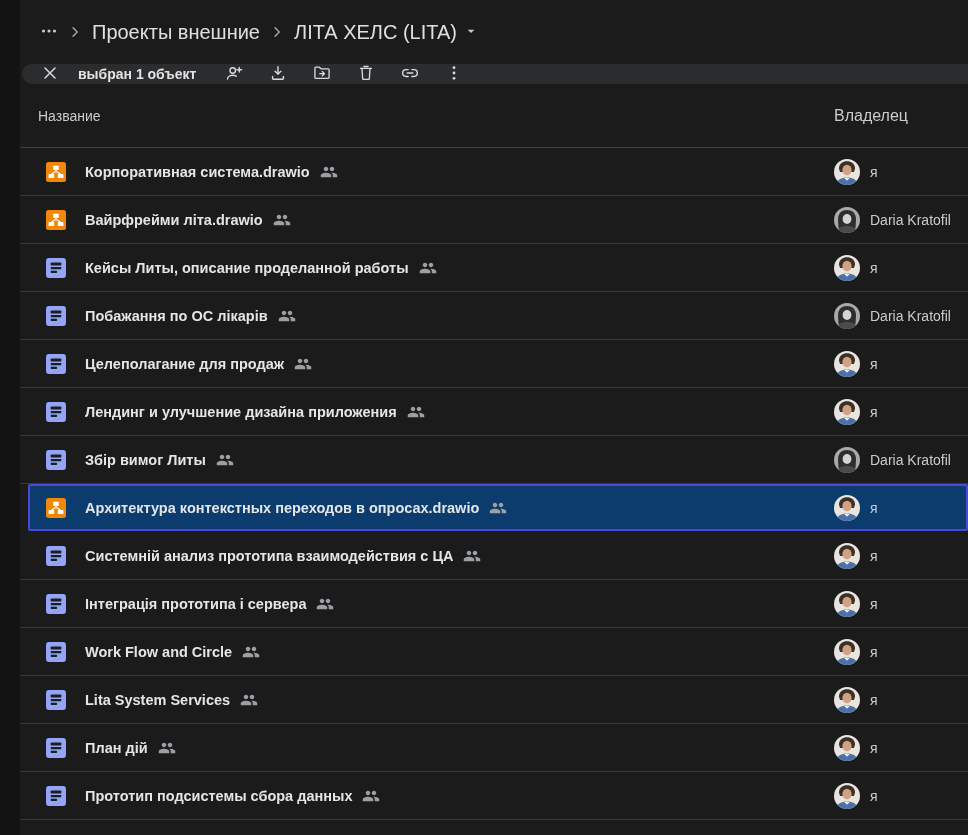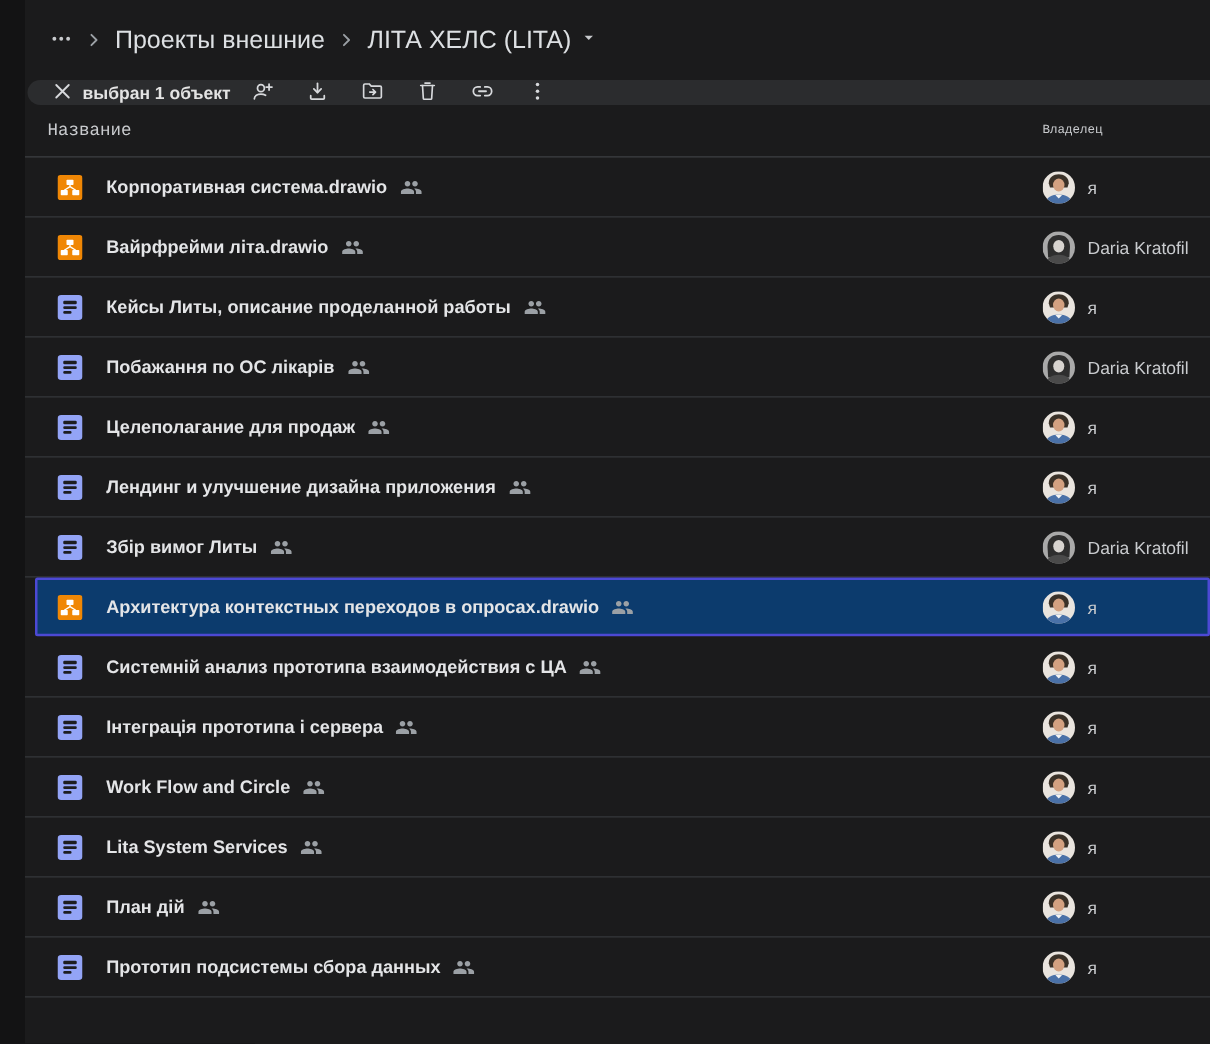--- a/index.html
+++ b/index.html
@@ -9,29 +9,29 @@
 
   
   .breadcrumb { height:64px; display:flex; align-items:center; padding-left:12px; }
   .crumb-more { width:34px; height:34px; border:none; background:transparent; border-radius:50%; display:flex; align-items:center; justify-content:center; cursor:pointer; }
   .crumb { font-size:20px; color:#dde0e3; background:transparent; border:none; cursor:pointer; padding:4px 8px; border-radius:8px; font-family:inherit; }
   .crumb-current { display:flex; align-items:flex-start; gap:6px; }
   .sep-icon { display:flex; align-items:center; }
 
   
   .toolbar-wrap { padding-left:2px; }
-  .toolbar { height:20px; background:#2b2c2e; border-radius:20px 0 0 20px; display:flex; align-items:center; padding-left:12px; }
+  .toolbar { height:20px; background:#2b2c2e; border-radius:20px 0 0 20px; display:flex; align-items:center; padding-left:12px; gap:12px; }
   .toolbar-btn { width:32px; height:32px; border:none; background:transparent; border-radius:50%; display:flex; align-items:center; justify-content:center; cursor:pointer; flex:0 0 auto; }
   .sel-text { font-size:14px; font-weight:bold; color:#e3e3e3; margin-right:10px; white-space:nowrap; }
   .toolbar-actions { display:flex; align-items:center; gap:12px; }
 
   
-  .thead { height:42px; display:flex; align-items:center; border-bottom:1px solid #3e4043; padding-left:18px;font-family:Liberation Mono, monospace; }
+  .thead { height:64px; display:flex; align-items:center; border-bottom:1px solid #3e4043; padding-left:18px; }
   .th-name { font-size:14px; font-weight:500; color:#c9cbce; background:transparent; border:none; font-family:inherit; cursor:pointer; }
-  .th-owner { margin-left:auto; flex:0 0 138px; padding-left:4px; font-size:10px; font-weight:500; color:#c9cbce; }
+  .th-owner { margin-left:auto; flex:0 0 138px; padding-left:4px; font-size:16px; font-weight:500; color:#c9cbce; }
 
   
   .row { position:relative; height:48px; display:flex; align-items:center; padding-left:26px; border-bottom:1px solid #36383b; cursor:pointer; }
   .row > * { position:relative; z-index:1; }
   .file-icon { width:20px; height:20px; display:flex; flex:0 0 auto; }
   .file-name { margin-left:19px; font-size:14.5px; font-weight:700; color:#e4e5e7; white-space:nowrap; }
   .people { margin-left:10px; display:flex; align-items:center; }
   .owner-cell { margin-left:auto; flex:0 0 138px; display:flex; align-items:center; gap:10px; padding-left:4px; }
   .avatar { width:26px; height:26px; border-radius:50%; overflow:hidden; flex:0 0 auto; }
   .owner-name { font-size:14px; color:#c9cbce; white-space:nowrap; }

